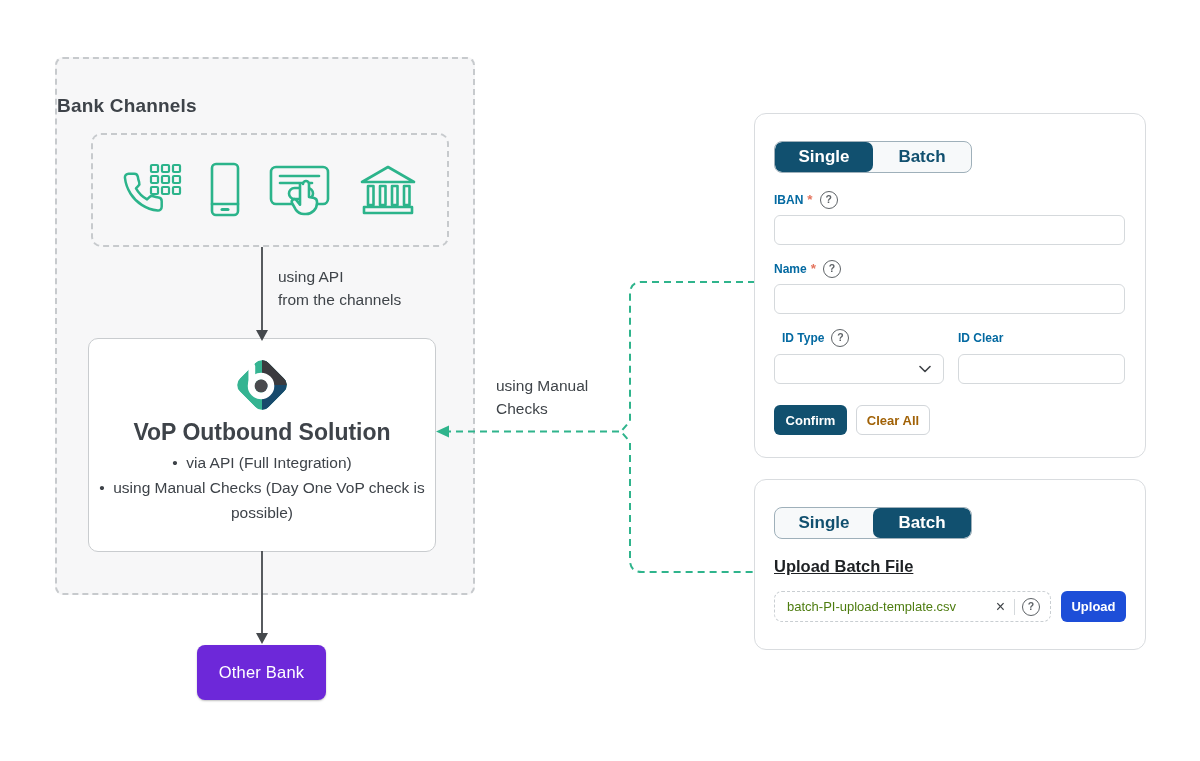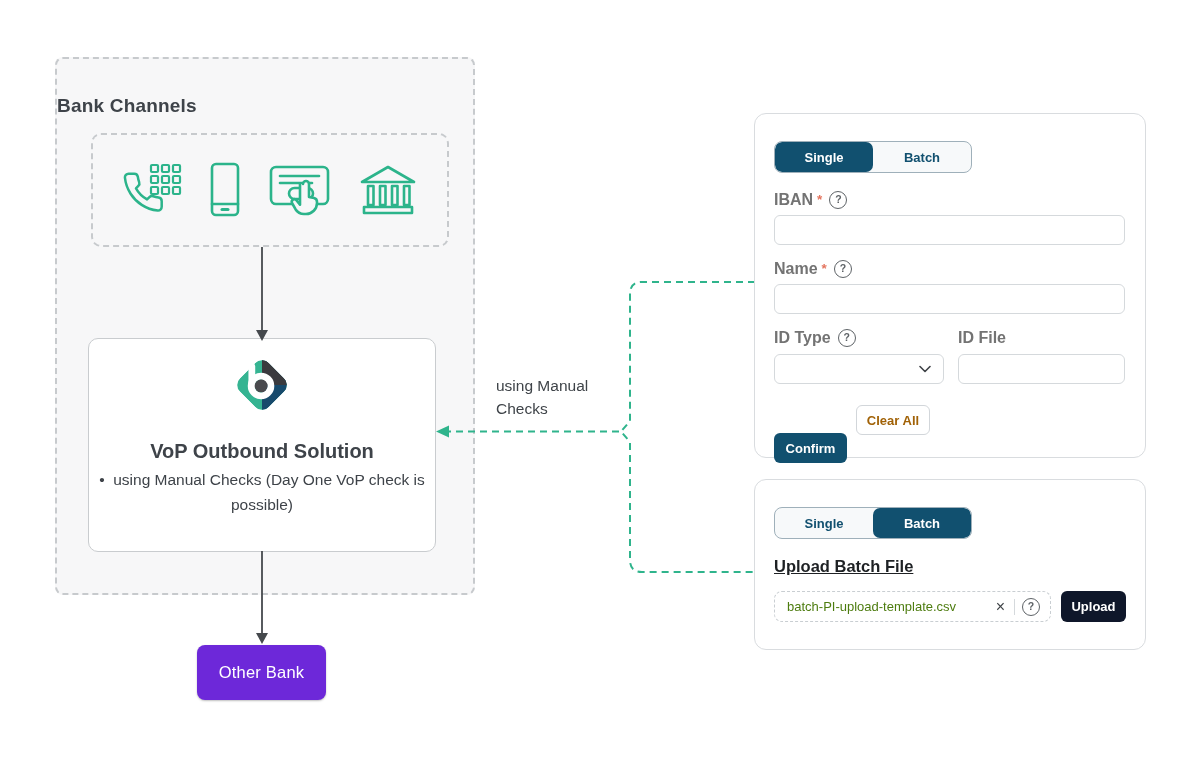--- a/index.html
+++ b/index.html
@@ -18,21 +18,21 @@
 
   .flow-label{position:absolute;font-size:15.5px;line-height:1.5;color:#3F4449;
     white-space:pre-line;}
   .label-api{left:278px;top:265px;}
   .label-manual{left:496px;top:374px;}
 
   .vop-box{position:absolute;left:88px;top:338px;width:346px;height:212px;background:#ffffff;
     border:1px solid #C9CCCF;border-radius:10px;display:flex;flex-direction:column;
     align-items:center;}
   .vop-logo{margin-top:15px;}
-  .vop-title{margin-top:24px;font-size:20px;font-weight:700;color:#3E4349;}
+  .vop-title{margin-top:3px;font-size:23px;font-weight:700;color:#3E4349;}
   .vop-bullets{margin:4px 0 0;padding:0 10px;list-style:none;width:330px;
     font-size:15.5px;line-height:1.62;color:#3E4349;}
   .vop-bullets li{text-align:center;}
   .vop-bullets li::before{content:"•\00a0\00a0";}
 
   .other-bank{position:absolute;left:197px;top:645px;width:129px;height:55px;
     background:#6d28d9;border-radius:8px;display:flex;align-items:center;justify-content:center;
     color:#ffffff;font-size:16.5px;letter-spacing:.2px;cursor:pointer;
     box-shadow:0 1px 2px rgba(0,0,0,.25);}
 
@@ -40,42 +40,42 @@
   .overlay{position:absolute;left:0;top:0;width:1200px;height:761px;pointer-events:none;}
 
   
   .card{position:absolute;background:#ffffff;border:1px solid #D9DCDF;border-radius:12px;}
   .card1{left:754px;top:113px;width:390px;height:343px;}
   .card2{left:754px;top:479px;width:390px;height:169px;}
 
   .toggle{position:absolute;left:19px;top:27px;width:196px;height:30px;display:flex;
     border:1px solid #9FB0BA;border-radius:8px;overflow:hidden;background:#F7F9FA;}
   .seg{flex:1;display:flex;align-items:center;justify-content:center;
-    font-size:13px;font-weight:700;color:#11506F;cursor:pointer;}
+    font-size:17px;font-weight:700;color:#11506F;cursor:pointer;}
   .seg.sel{background:#11506F;color:#ffffff;border-radius:7px;}
 
   .frow{position:absolute;display:flex;align-items:center;height:17px;}
-  .flabel{font-size:16px;font-weight:700;color:#737373;}
+  .flabel{font-size:12px;font-weight:700;color:#0369a1;}
   .req{color:#E4745E;font-weight:700;margin-left:4px;font-size:13.5px;}
   .qicon{width:16px;height:16px;border:1.2px solid #5E6367;border-radius:50%;
     display:inline-flex;align-items:center;justify-content:center;font-size:10.5px;
     font-weight:700;color:#5E6367;margin-left:7px;cursor:pointer;line-height:1;}
 
   .txt{position:absolute;height:30px;border:1px solid #D5D9DC;border-radius:6px;
     background:#fff;box-sizing:border-box;font-family:"Liberation Sans",sans-serif;
     font-size:13px;color:#2F3337;padding:0 10px;outline:none;}
   .selectbox{position:absolute;height:30px;border:1px solid #D5D9DC;border-radius:6px;
     background:#fff;box-sizing:border-box;display:flex;align-items:center;
     justify-content:flex-end;padding:0 12px;cursor:pointer;}
 
   .btn{position:absolute;height:30px;border-radius:6px;display:flex;align-items:center;
     justify-content:center;font-size:13px;font-weight:700;cursor:pointer;box-sizing:border-box;}
   .btn-navy{background:#11506F;color:#ffffff;}
   .btn-ghost{background:#ffffff;color:#a16207;border:1px solid #D2D6DA;}
-  .btn-coral{background:#0f172a;color:#ffffff;}
+  .btn-coral{background:#1d4ed8;color:#ffffff;}
 
   .upload-heading{position:absolute;left:19px;top:77px;font-size:16.5px;font-weight:700;
     color:#1E2124;text-decoration:underline;}
   .file-field{position:absolute;left:19px;top:111px;width:277px;height:31px;
     border:1.5px dashed #C9CED2;border-radius:8px;box-sizing:border-box;background:#fff;
     display:flex;align-items:center;padding:0 10px 0 12px;}
   .file-name{flex:1;font-size:13px;color:#4d7c0f;white-space:nowrap;overflow:hidden;}
   .xicon{font-size:16px;color:#3F4347;cursor:pointer;line-height:1;padding:0 2px;}
   .vdiv{width:1px;height:16px;background:#D5D9DC;margin:0 7px;}
 </style>
@@ -124,20 +124,22 @@
         <path d="M6 21 L32 6 L58 21 Z"></path>
         <rect x="12" y="25" width="5.5" height="19"></rect>
         <rect x="24" y="25" width="5.5" height="19"></rect>
         <rect x="36" y="25" width="5.5" height="19"></rect>
         <rect x="48" y="25" width="5.5" height="19"></rect>
         <rect x="8" y="46" width="48" height="6"></rect>
       </svg>
     </div>
   </div>
 
+  <div class="flow-label label-api">using API
+from the channels</div>
   <div class="flow-label label-manual">using Manual
 Checks</div>
 
   <div class="vop-box">
     <svg class="vop-logo" width="62" height="62" viewBox="0 0 64 64">
       <defs>
           <clipPath id="lc">
             <rect x="11" y="11" width="42" height="42" rx="10"></rect>
           </clipPath>
         </defs>
@@ -145,20 +147,21 @@
         <rect x="11" y="11" width="42" height="42" fill="#35B492"></rect>
         <polygon points="11,11 53,11 53,53" fill="#174A6C"></polygon>
         <polygon points="11,11 53,11 32,32" fill="#3A3A3E"></polygon>
       </g>
       <path d="M21.5 13 V33" stroke="#ffffff" stroke-width="7" stroke-linecap="round" fill="none"></path>
       <circle cx="31" cy="33" r="10.2" stroke="#ffffff" stroke-width="7" fill="none"></circle>
       <circle cx="31" cy="33" r="6.6" fill="#4A4A4E"></circle>
     </svg>
     <div class="vop-title">VoP Outbound Solution</div>
     <ul class="vop-bullets">
+      <li>via API (Full Integration)</li>
       <li>using Manual Checks (Day One VoP check is possible)</li>
     </ul>
   </div>
 
   <div class="other-bank">Other Bank</div>
 
   <svg class="overlay" width="1200" height="761" viewBox="0 0 1200 761" fill="none">
 
     <g stroke="#45494D" stroke-width="1.8">
       <path d="M262 247 V330"></path>
@@ -190,36 +193,36 @@
     </div>
     <input class="txt" style="left: 19px; top: 101px; width: 351px;">
 
     <div class="frow" style="left:19px;top:146px;">
       <span class="flabel">Name</span>
       <span class="req">*</span>
       <span class="qicon">?</span>
     </div>
     <input class="txt" style="left: 19px; top: 170px; width: 351px;">
 
-    <div class="frow" style="left:19px;top:215px;">
+    <div class="frow" style="left:27px;top:215px;">
       <span class="flabel">ID Type</span>
       <span class="qicon">?</span>
     </div>
     <div class="frow" style="left:203px;top:215px;">
-      <span class="flabel">ID File</span>
+      <span class="flabel">ID Clear</span>
     </div>
 
     <div class="selectbox" style="left:19px;top:240px;width:170px;">
       <svg width="12" height="8" viewBox="0 0 12 8" fill="none" stroke="#3F4347" stroke-width="1.6" stroke-linecap="round" stroke-linejoin="round">
           <path d="M1 1.5 L6 6.5 L11 1.5"></path>
         </svg>
     </div>
     <input class="txt" style="left: 203px; top: 240px; width: 167px;">
 
-    <div class="btn btn-navy" style="left:19px;top:291px;width:73px;margin-top:28px;">Confirm</div>
+    <div class="btn btn-navy" style="left:19px;top:291px;width:73px;">Confirm</div>
     <div class="btn btn-ghost" style="left:101px;top:291px;width:74px;">Clear All</div>
   </div>
 
   <div class="card card2">
     <div class="toggle">
       <div class="seg">Single</div>
       <div class="seg sel">Batch</div>
     </div>
 
     <div class="upload-heading">Upload Batch File</div>

